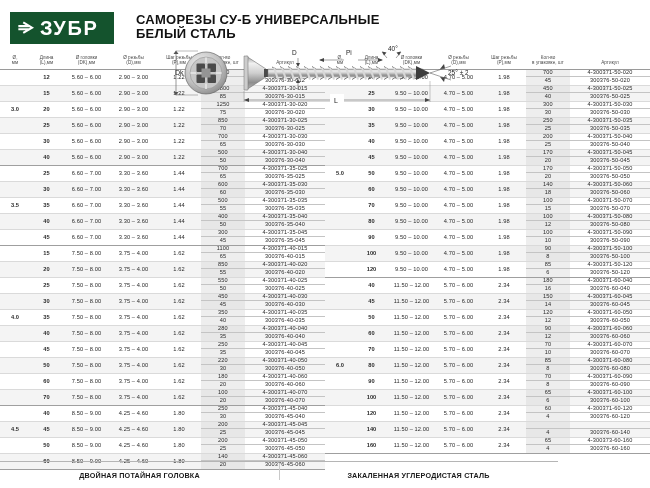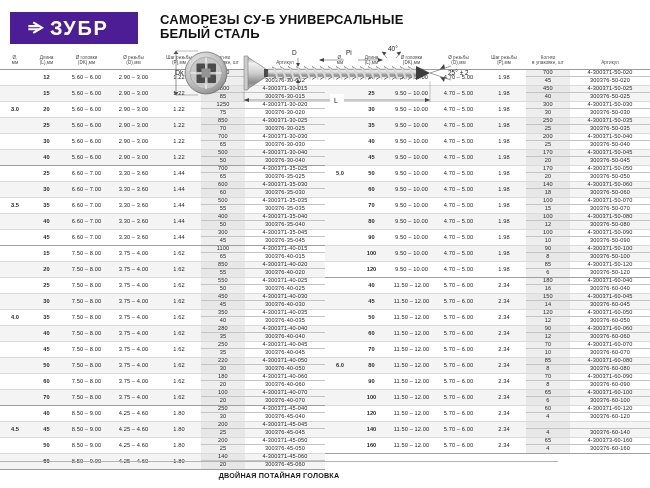--- a/index.html
+++ b/index.html
@@ -15,26 +15,26 @@
 
   
   .header {
     height: 48px;
     display: flex;
     align-items: flex-start;
     padding: 12px 0 0 10px;
     position: relative;
   }
   .logo-box {
-    width: 128px; height: 32px;
-    background: #4c1d95;
+    width: 104px; height: 32px;
+    background: #14532d;
     display: flex;
     align-items: center;
     justify-content: flex-start;
-    padding-left: 17px;
+    padding-left: 7px;
     flex: 0 0 auto;
   }
   .logo-arrow { width: 19px; height: 19px; margin-right: 4px; flex: 0 0 auto; }
   .logo-text {
     color: #ffffff;
     font-weight: bold;
     font-size: 20px;
     letter-spacing: 1.6px;
     line-height: 1;
     font-family: "Liberation Sans", sans-serif;
@@ -1335,13 +1335,14 @@
               </div>
             </td>
           </tr>
         </tbody>
     </table>
   </div>
 </div>
 
 <div class="footer">
   <div class="cell">ДВОЙНАЯ ПОТАЙНАЯ ГОЛОВКА</div>
+  <div class="cell">ЗАКАЛЕННАЯ УГЛЕРОДИСТАЯ СТАЛЬ</div>
 </div>
 
 </body></html>

